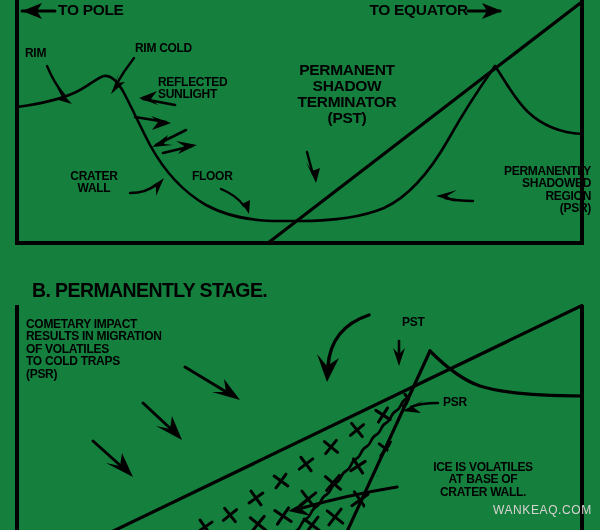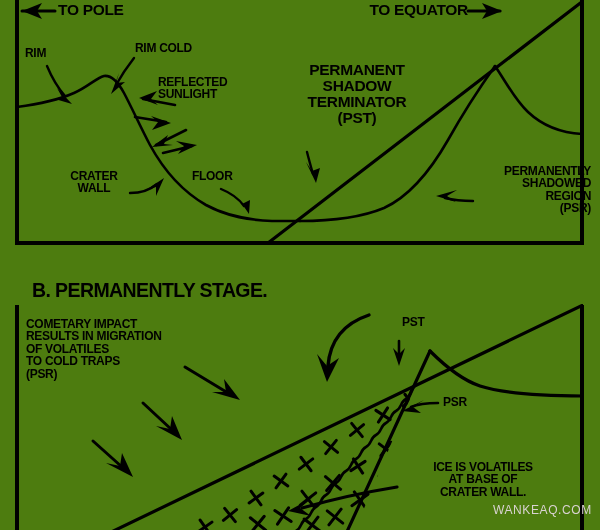--- a/index.html
+++ b/index.html
@@ -10,21 +10,21 @@
   body {
     width: 600px;
     height: 530px;
     overflow: hidden;
     font-family: "Liberation Sans", sans-serif;
   }
   #figure {
     position: relative;
     width: 600px;
     height: 530px;
-    background: #4d7c0f;
+    background: #15803d;
   }
   #figure svg {
     position: absolute;
     top: 0;
     left: 0;
     width: 600px;
     height: 530px;
   }
   .lbl {
     position: absolute;
@@ -283,21 +283,21 @@
   <div class="lbl t14 lft" style="left:135px; top:42px;">RIM COLD</div>
 
   <div class="lbl t14 ctr" style="left:44px; top:170px; width:100px;">CRATER
 WALL</div>
 
   <div class="lbl t14 lft" style="left:158px; top:76px;">REFLECTED
 SUNLIGHT</div>
 
   <div class="lbl t14 lft" style="left:192px; top:170px;">FLOOR</div>
 
-  <div class="lbl t15 ctr" style="left:283px; top:62px; width:148px;">PERMANENT
+  <div class="lbl t15 ctr" style="left:273px; top:62px; width:148px;">PERMANENT
 SHADOW
 TERMINATOR
 (PST)</div>
 
   <div class="lbl t14 ctr" style="left:437px; top:165px; width:154px;text-align:right;">PERMANENTLY
 SHADOWED
 REGION
 (PSR)</div>
 
   <div class="lbl t19 lft" style="left:32px; top:280px;">B. PERMANENTLY STAGE.</div>

